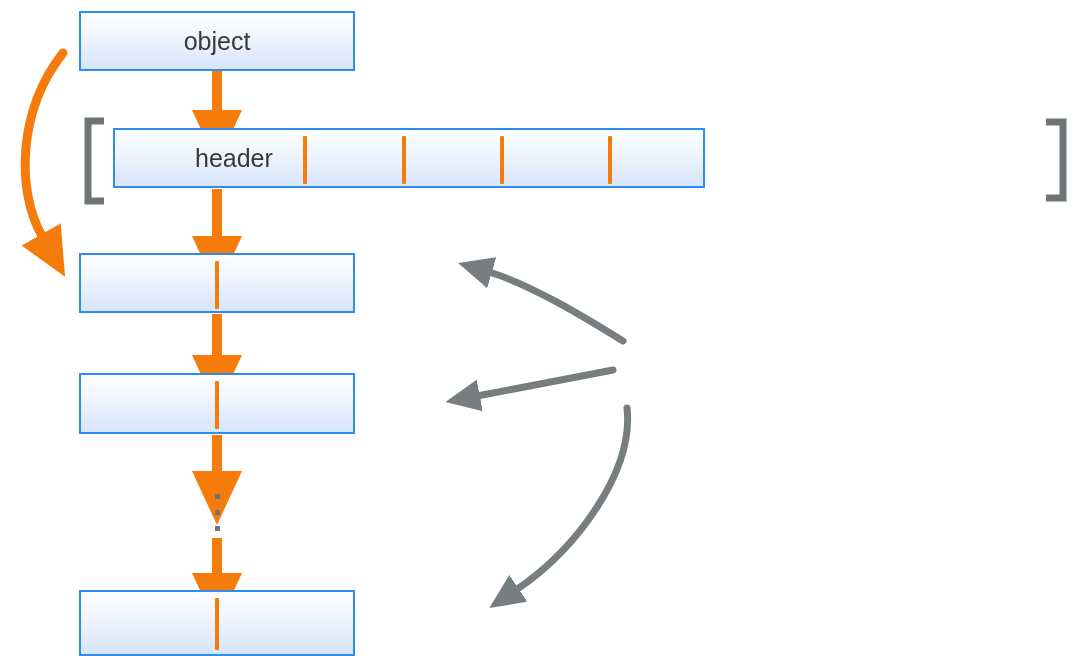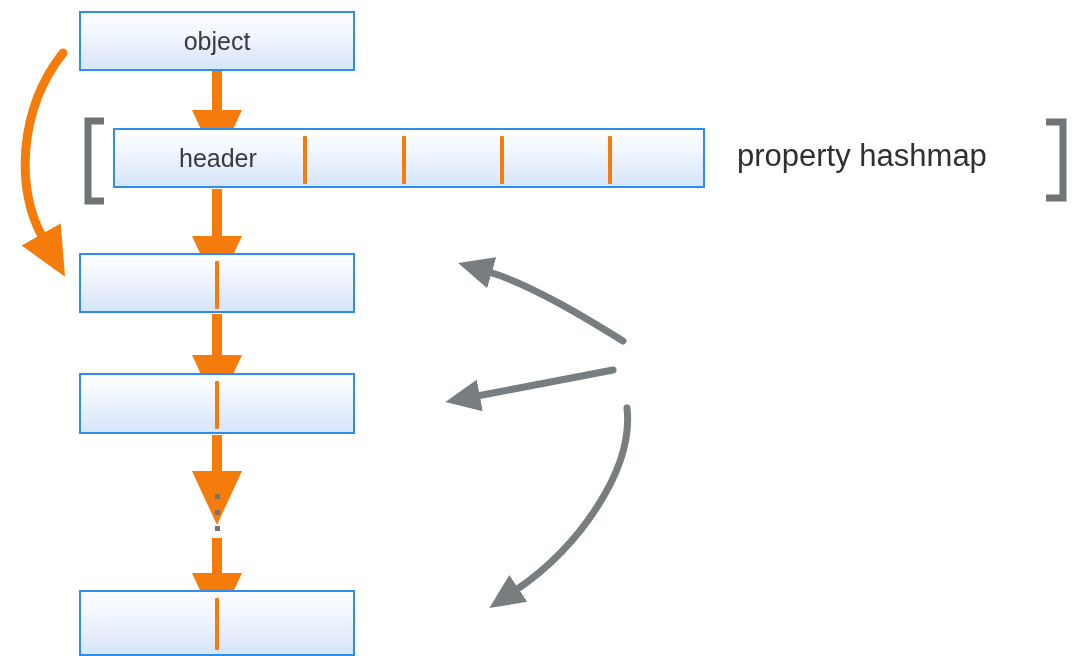--- a/index.html
+++ b/index.html
@@ -94,21 +94,21 @@
       <path d="M 613,370 L 477,396" fill="none" stroke="#787e80" stroke-width="7" stroke-linecap="round" marker-end="url(#gray-head)"></path>
       <path d="M 627,408 C 634,470 578,548 516,590" fill="none" stroke="#787e80" stroke-width="7" stroke-linecap="round" marker-end="url(#gray-head)"></path>
     </g>
   </svg>
 
   <div class="box" style="left:79px; top:11px; width:276px; height:60px; justify-content:center;">
     <span class="box-label">object</span>
   </div>
 
   <div class="box" style="left:113px; top:128px; width:592px; height:60px; justify-content:flex-start;">
-    <span class="box-label" style="margin-left:64px;">header</span>
+    <span class="box-label" style="margin-left:80px;">header</span>
     <span class="divider" style="left:188px; top:6px; height:48px;"></span>
     <span class="divider" style="left:287px; top:6px; height:48px;"></span>
     <span class="divider" style="left:385px; top:6px; height:48px;"></span>
     <span class="divider" style="left:493px; top:6px; height:48px;"></span>
   </div>
 
   <div class="box" style="left:79px; top:253px; width:276px; height:60px;">
     <span class="divider" style="left:134px; top:6px; height:48px;"></span>
   </div>
 
@@ -117,16 +117,15 @@
   </div>
 
   <div class="box" style="left:79px; top:590px; width:276px; height:66px;">
     <span class="divider" style="left:134px; top:6px; height:52px;"></span>
   </div>
 
   <span class="dot" style="left:215px; top:494px;"></span>
   <span class="dot" style="left:215px; top:510px;"></span>
   <span class="dot" style="left:215px; top:526px;"></span>
 
-  <span class="annot" style="left:737px; top:140px;">property hashmap</span>
 
 
 </div>
 
 </body></html>

